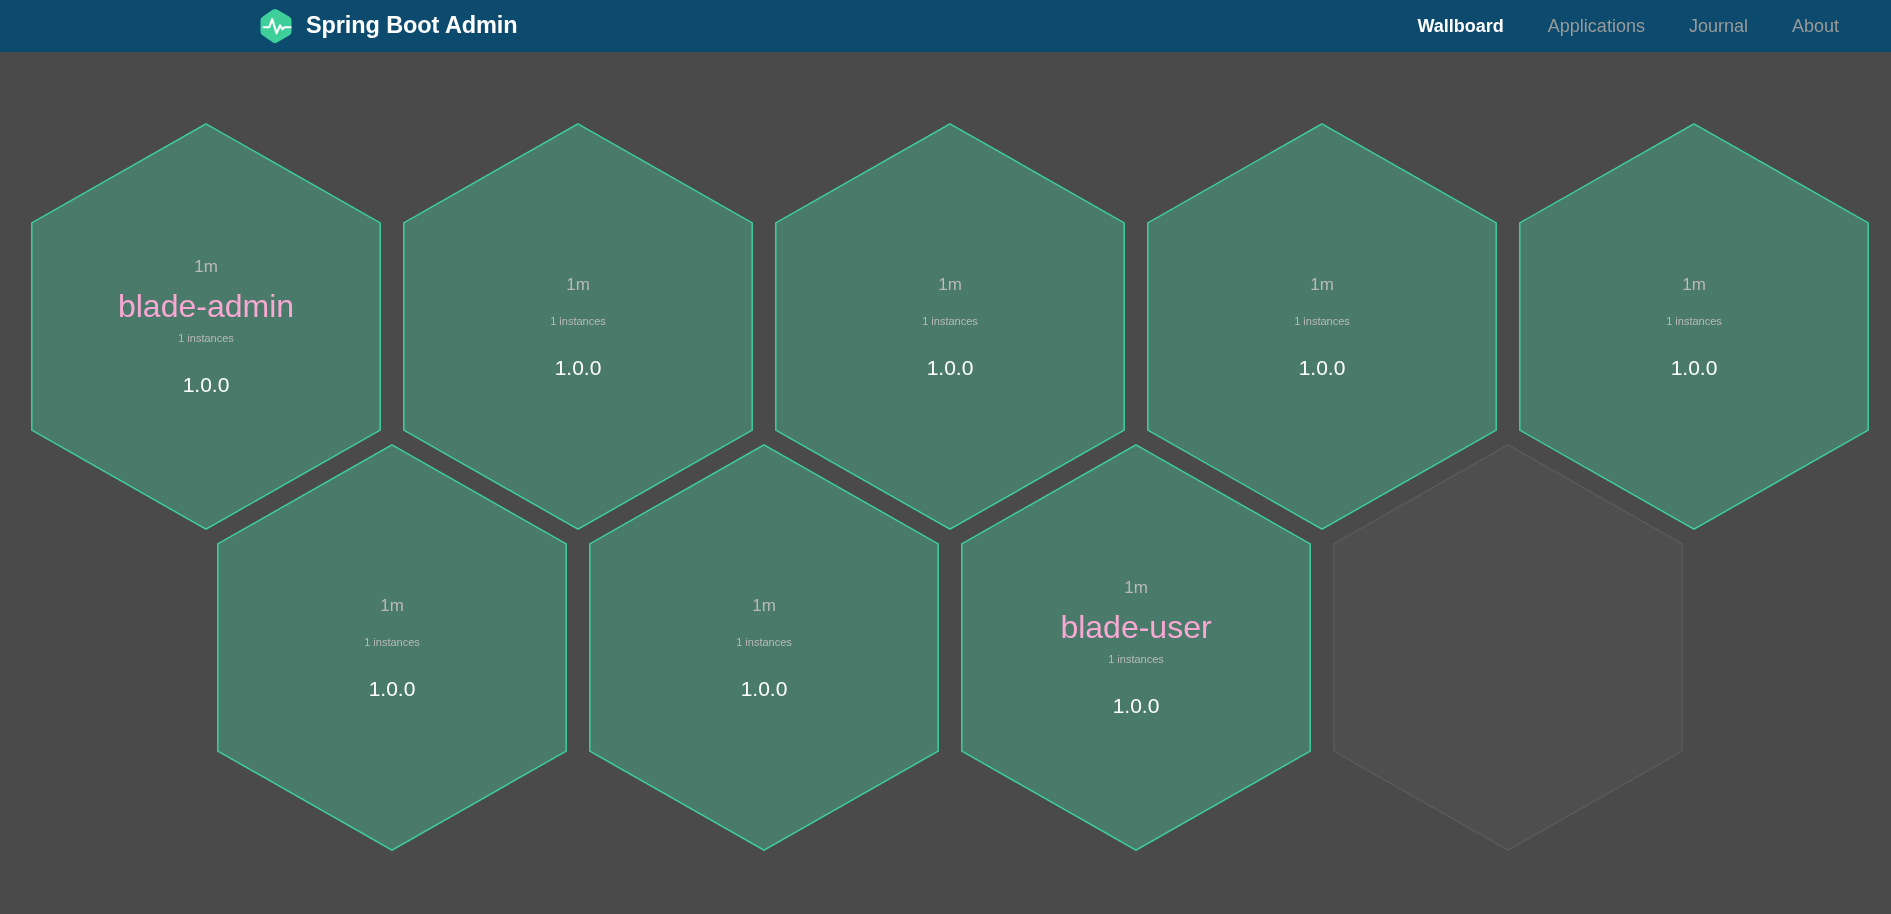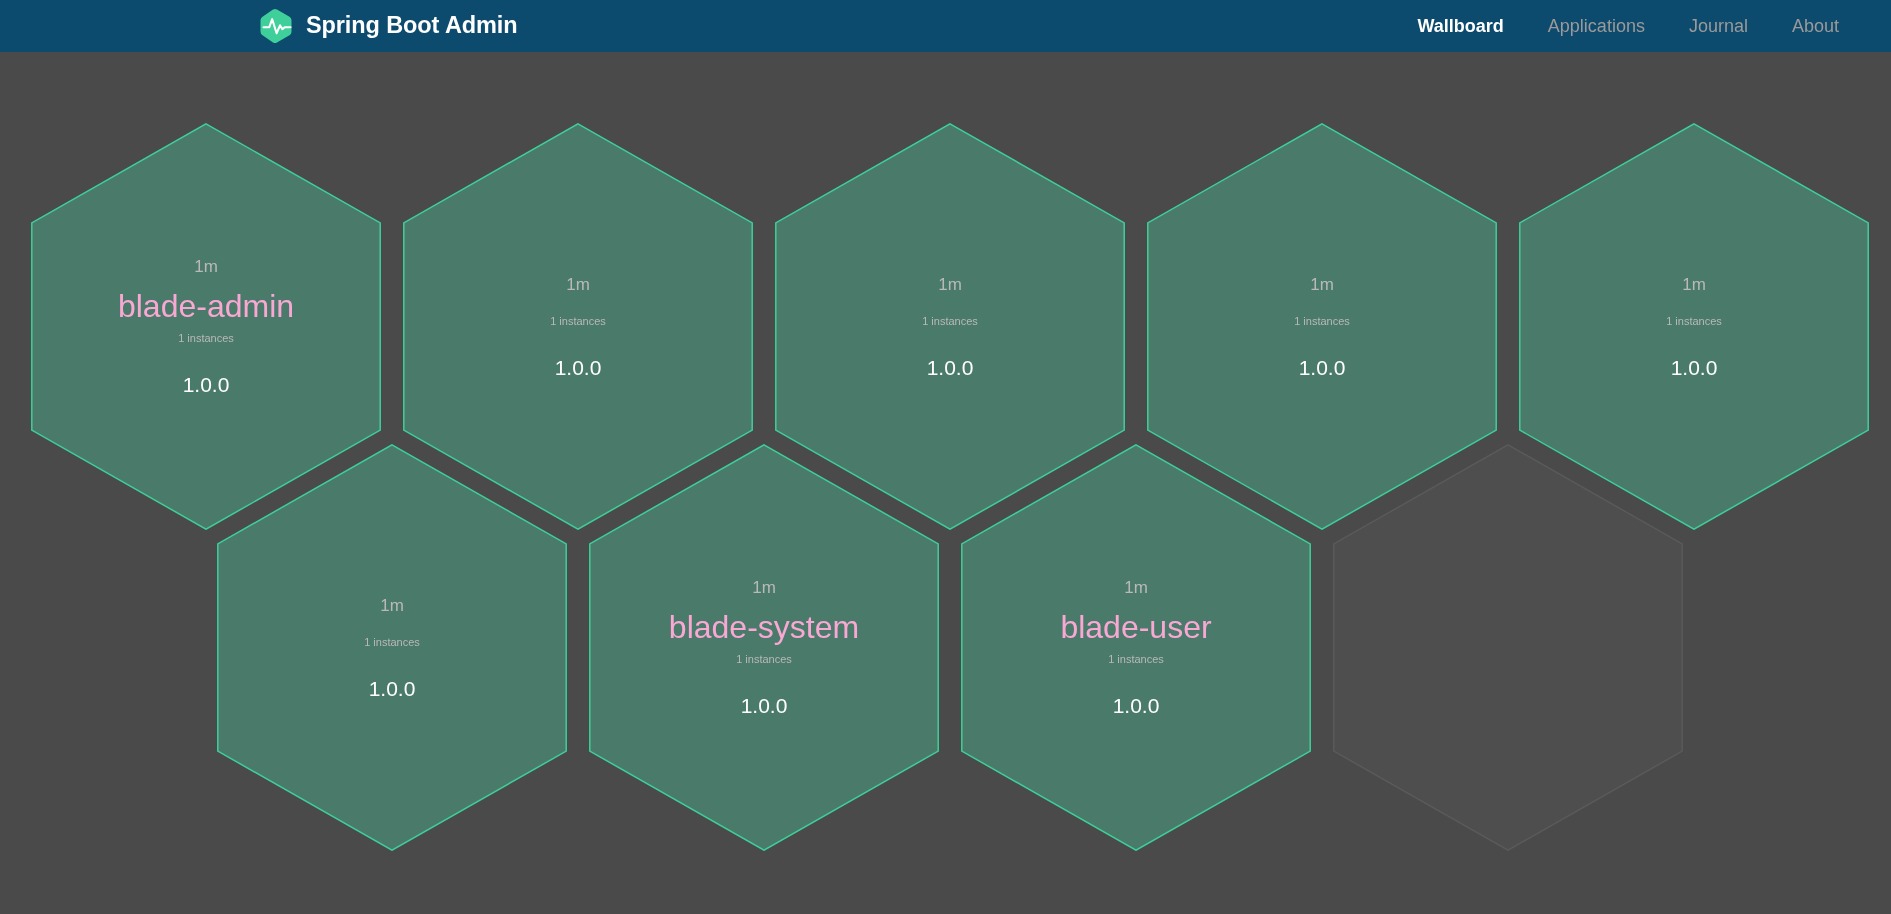--- a/index.html
+++ b/index.html
@@ -212,21 +212,20 @@
           <div class="hex-instances">1 instances</div>
           <div class="hex-version">1.0.0</div>
         </div>
       </div>
       <div class="hex" style="left: 589px; top: 392px;">
         <svg viewBox="0 0 350 407" preserveAspectRatio="none">
           <polygon points="175.0,0.8 349.2,99.9 349.2,307.1 175.0,406.2 0.8,307.1 0.8,99.9" fill="#4a7a69" stroke="#3ecf9a" stroke-width="1.5"></polygon>
         </svg>
         <div class="hex-body">
           <div class="hex-uptime">1m</div>
-          <div class="hex-name">blade-system</div>
           <div class="hex-instances">1 instances</div>
           <div class="hex-version">1.0.0</div>
         </div>
       </div>
       <div class="hex" style="left: 961px; top: 392px;">
         <svg viewBox="0 0 350 407" preserveAspectRatio="none">
           <polygon points="175.0,0.8 349.2,99.9 349.2,307.1 175.0,406.2 0.8,307.1 0.8,99.9" fill="#4a7a69" stroke="#3ecf9a" stroke-width="1.5"></polygon>
         </svg>
         <div class="hex-body">
           <div class="hex-uptime">1m</div>

